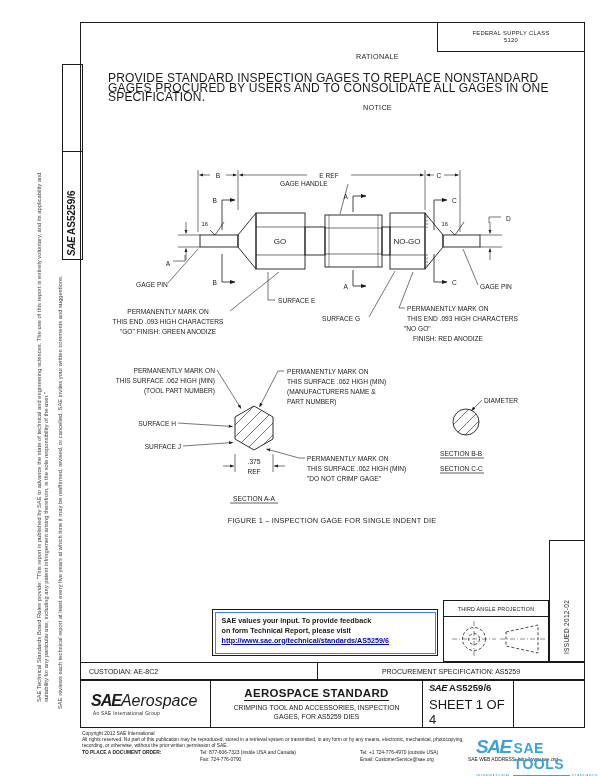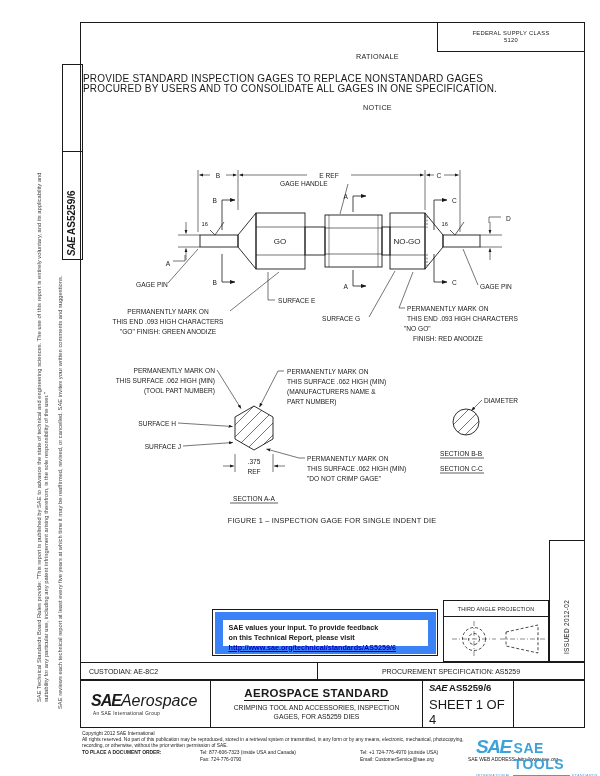--- a/index.html
+++ b/index.html
@@ -11,23 +11,23 @@
        display:flex;flex-direction:column;align-items:center;justify-content:center;font-size:5.8px;line-height:7px;letter-spacing:.3px;}
   .tab{left:62px;top:64px;width:21px;height:196px;border:1.5px solid #1a1a1a;box-sizing:border-box;}
   .tab-div{position:absolute;left:0;top:86px;width:100%;border-top:1px solid #1a1a1a;}
   .vtext{transform:rotate(-90deg);transform-origin:0 0;white-space:nowrap;display:inline-block;}
   .tab-label{left:66px;top:256px;font-size:10px;font-weight:bold;}
   .tab-brand{font-style:italic;font-weight:900;letter-spacing:-.5px;margin-right:2px;}
   .marginp{font-size:5.8px;line-height:7px;color:#3c3c3c;width:545px;white-space:normal;}
   .issued-col{left:549px;top:540px;width:36px;height:122px;border:1px solid #1a1a1a;box-sizing:border-box;}
   .issued{left:563px;top:654px;font-size:6.5px;letter-spacing:.3px;color:#222;}
   .center-h{left:80px;width:595px;text-align:center;font-size:7.2px;letter-spacing:.3px;}
-  .body-txt{left:83px;width:452px;font-size:10px;line-height:9.5px;letter-spacing:.2px;}
+  .body-txt{left:108px;width:452px;font-size:12px;line-height:9.5px;letter-spacing:.2px;}
   .fb{left:212px;top:609px;width:226px;height:47px;border:1px solid #1a1a1a;box-sizing:border-box;padding:1.5px;}
-  .fb-in{border:8px solid #3b82f6;height:100%;box-sizing:border-box;padding:3px 6px;font-size:7.2px;font-weight:bold;line-height:10px;}
+  .fb-in{border:1px solid #3b82f6;height:100%;box-sizing:border-box;padding:3px 6px;font-size:7.2px;font-weight:bold;line-height:10px;}
   .fb-link{color:#0000bb;text-decoration:underline;}
   .proj{left:443px;top:600px;width:106px;height:62px;border:1px solid #1a1a1a;box-sizing:border-box;}
   .proj-h{height:15px;border-bottom:1px solid #1a1a1a;display:flex;align-items:center;justify-content:center;
           font-size:5.4px;letter-spacing:.2px;}
   .tb-row1{left:80px;top:662px;width:505px;height:18px;border:1.5px solid #1a1a1a;box-sizing:border-box;display:flex;font-size:7px;}
   .tb-c1{width:237px;border-right:1px solid #1a1a1a;box-sizing:border-box;display:flex;align-items:center;padding-left:8px;}
   .tb-c2{flex:1;display:flex;align-items:center;justify-content:center;}
   .tb-row2{left:80px;top:680px;width:505px;height:48px;border:1.5px solid #1a1a1a;box-sizing:border-box;display:flex;}
   .cell{box-sizing:border-box;border-right:1px solid #1a1a1a;height:100%;}
   .logo-cell{width:130px;display:flex;flex-direction:column;justify-content:center;padding-left:10px;}
@@ -267,21 +267,21 @@
     <line x1="358" y1="298" x2="402" y2="298" stroke="#1a1a1a" stroke-width="0.7"></line>
     <text x="358" y="311">SECTION C-C</text>
     <line x1="358" y1="313" x2="402" y2="313" stroke="#1a1a1a" stroke-width="0.7"></line>
 
     <text x="250" y="363" text-anchor="middle" class="cap">FIGURE 1 – INSPECTION GAGE FOR SINGLE INDENT DIE</text>
   </svg>
 
   <div class="abs fb">
     <div class="fb-in">
       <div>SAE values your input. To provide feedback</div>
-      <div>on this Technical Report, please visit</div>
+      <div>on form Technical Report, please visit</div>
       <div class="fb-link">http://www.sae.org/technical/standards/AS5259/6</div>
     </div>
   </div>
 
   <div class="abs issued-col"></div>
   <div class="abs issued vtext">ISSUED 2012-02</div>
 
   <div class="abs proj">
     <div class="proj-h">THIRD ANGLE PROJECTION</div>
     <svg width="104" height="44" viewBox="0 0 104 44">

